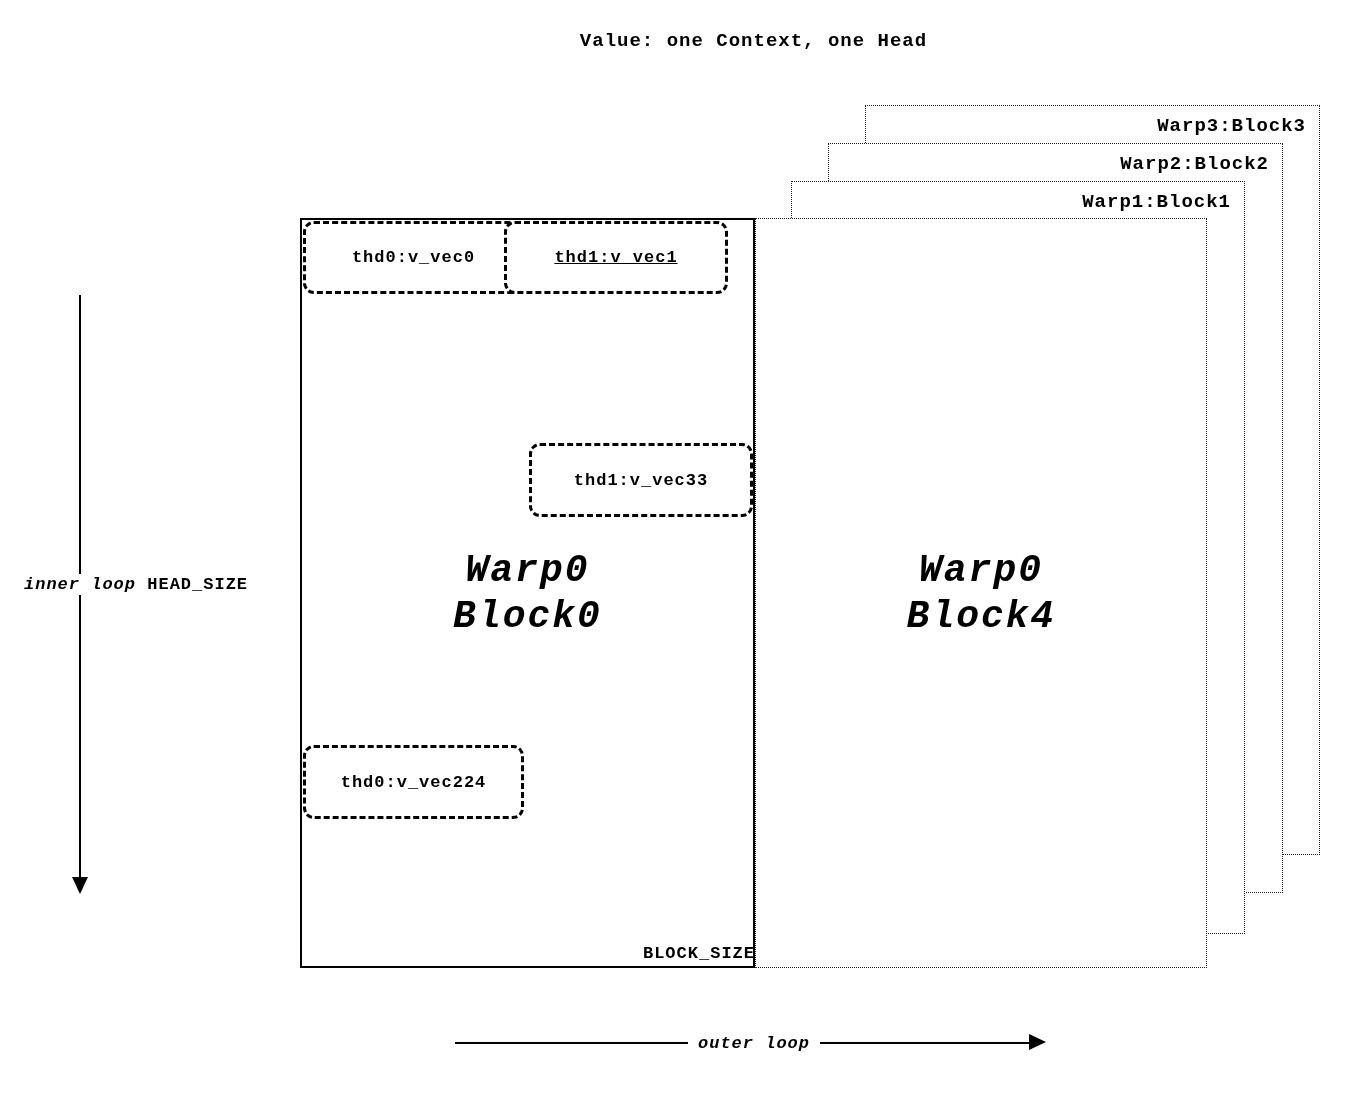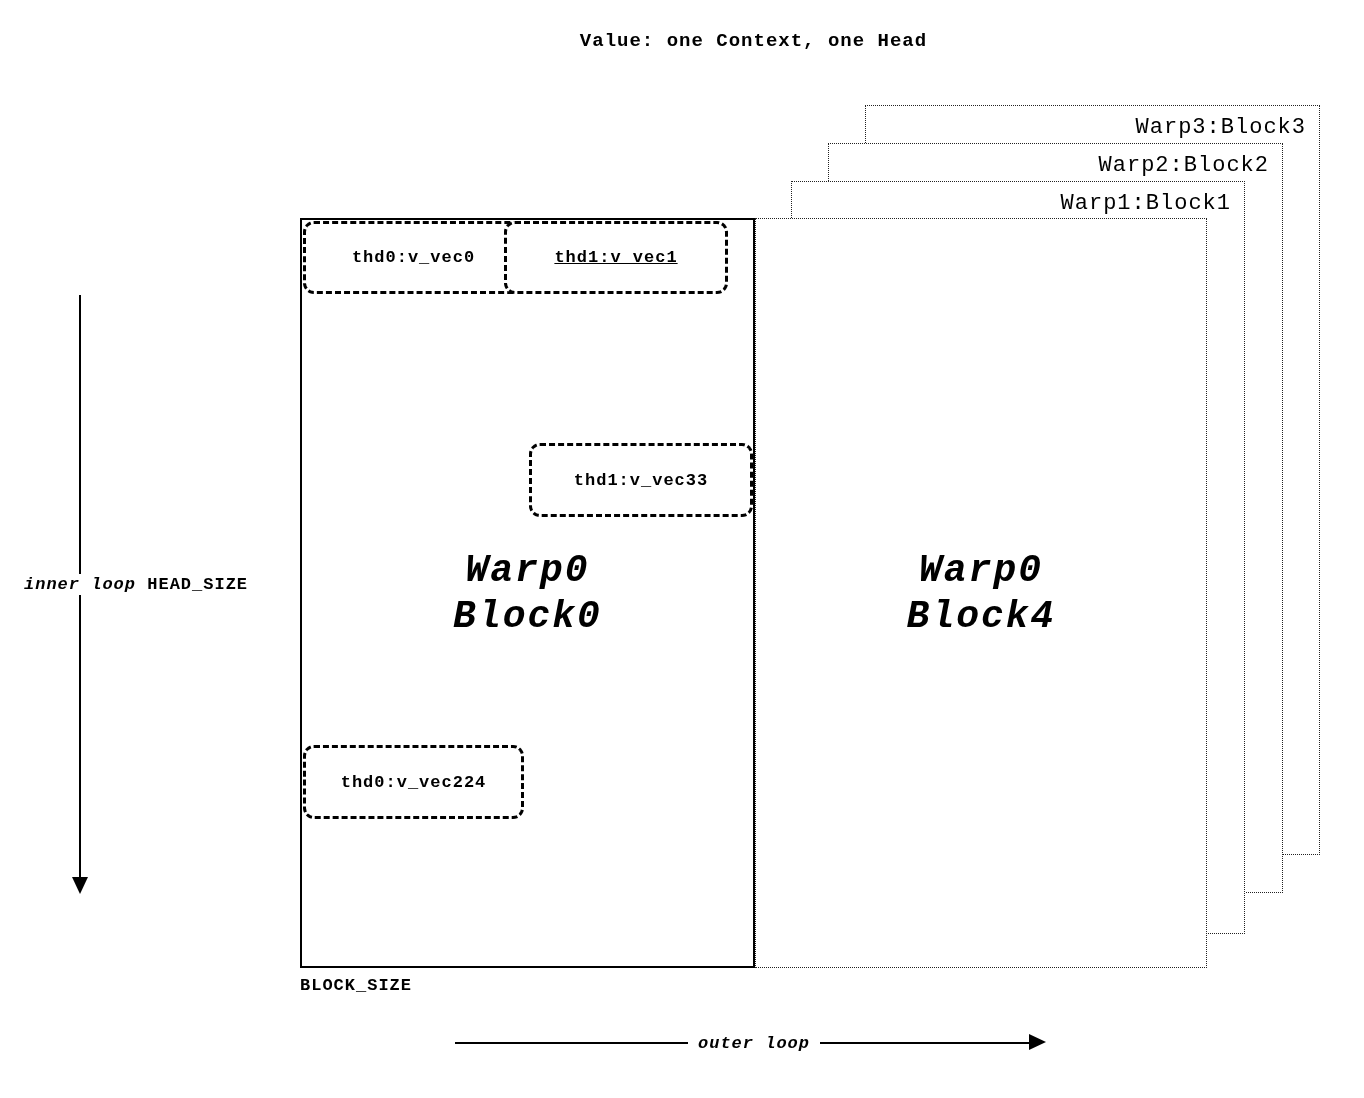--- a/index.html
+++ b/index.html
@@ -4,21 +4,21 @@
 <style>
   * { margin:0; padding:0; box-sizing:border-box; }
   html,body { background:#ffffff; }
   body { font-family:"Liberation Mono","DejaVu Sans Mono",monospace; color:#000; }
   .canvas { position:relative; width:1364px; height:1098px; background:#fff; overflow:hidden; }
 
   .diagram-title { position:absolute; left:300px; top:30px; width:907px; text-align:center;
                    font-size:19px; font-weight:bold; letter-spacing:1px; }
 
   .panel { position:absolute; background:#fff; border:1.6px dotted #222; }
-  .panel-label { position:absolute; top:9px; right:13px; font-size:22px; font-weight:normal; letter-spacing:1px; }
+  .panel-label { position:absolute; top:9px; right:13px; font-size:19px; font-weight:bold; letter-spacing:1px; }
 
   .solid-box { position:absolute; background:#fff; border:2px solid #000; }
 
   .cell { position:absolute; background:#fff; border:3px dashed #000; border-radius:11px;
           display:flex; align-items:center; justify-content:center;
           font-size:17px; font-weight:bold; letter-spacing:1px; z-index:7; }
 
   .big-label { position:absolute; text-align:center; font-weight:bold; font-style:italic;
                font-size:38px; line-height:46px; letter-spacing:2px; }
 
@@ -28,21 +28,21 @@
                 border-left:8px solid transparent; border-right:8px solid transparent;
                 border-top:17px solid #000; }
   .arrow-right { position:absolute; width:0; height:0;
                  border-top:8px solid transparent; border-bottom:8px solid transparent;
                  border-left:17px solid #000; }
 
   .axis-label { position:absolute; font-size:17px; font-weight:bold; letter-spacing:1px;
                 background:#fff; padding:1px 4px; }
   .italic { font-style:italic; }
 
-  .block-size-label { position:absolute; left:300px; top:976px; width:455px; text-align:left;
+  .block-size-label { position:absolute; left:300px; top:944px; width:455px; text-align:right;
                       font-size:17px; font-weight:bold; letter-spacing:1px; }
 
   .z1{z-index:1}.z2{z-index:2}.z3{z-index:3}.z4{z-index:4}.z5{z-index:5}.z6{z-index:6}.z8{z-index:8}
 </style>
 </head>
 <body>
 
 <div class="canvas">
 
   <div class="diagram-title">Value: one Context, one Head</div>

